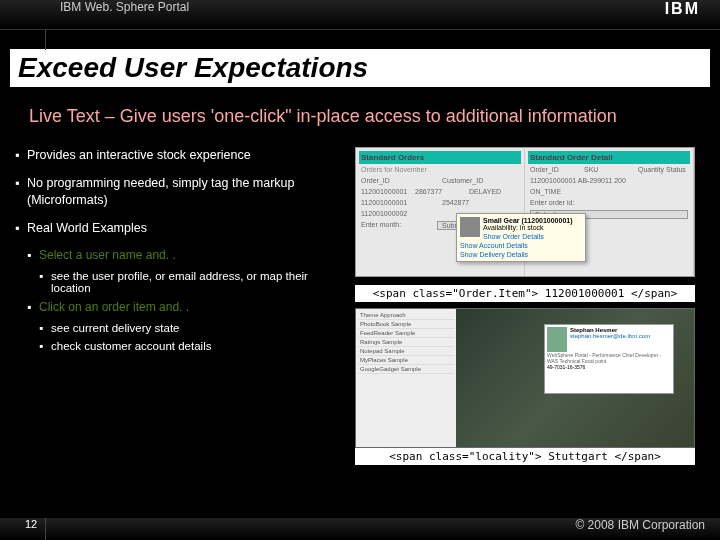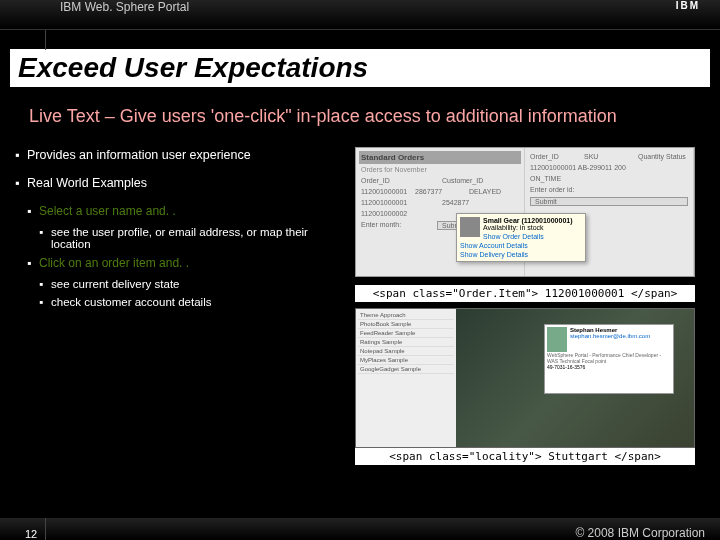--- a/index.html
+++ b/index.html
@@ -1,48 +1,48 @@
 <!DOCTYPE html>
 <html><head>
 <meta charset="utf-8">
 <style>
 *{margin:0;padding:0;box-sizing:border-box}
 body{width:720px;height:540px;background:#000;font-family:Arial,Helvetica,sans-serif;overflow:hidden;position:relative}
 .header{height:30px;background:linear-gradient(#222,#000);display:flex;justify-content:space-between;padding:0 20px;border-bottom:1px solid #333}
 .header-title{color:#ccc;font-size:12px;margin-left:40px}
-.ibm-logo{color:#fff;font-weight:bold;font-size:10px;letter-spacing:2px}
+.ibm-logo{color:#fff;font-weight:bold;font-size:16px;letter-spacing:2px}
 .title-wrap{background:#fff;margin:19px 10px;padding:3px 8px}
 .title{font-size:28px;font-style:italic;font-weight:bold;color:#000}
 .subtitle{color:#fca5a5;font-size:18px;margin:5px 29px 10px}
 .content{display:flex;padding:10px 15px}
 .left{flex:0 0 330px}
 .right{flex:1;padding-left:10px}
 .b1{color:#fff;font-size:12.5px;margin-bottom:12px;padding-left:12px;position:relative;line-height:1.3}
 .b1::before{content:"▪";position:absolute;left:0;color:#fff}
 .b2{color:#4d7c0f;font-size:12px;margin-bottom:8px;margin-left:12px;padding-left:12px;position:relative}
 .b2::before{content:"▪";position:absolute;left:0;color:#fff}
 .b3{color:#fff;font-size:11.5px;margin-bottom:6px;margin-left:24px;padding-left:12px;position:relative}
 .b3::before{content:"▪";position:absolute;left:0;color:#fff}
 .mock{background:#e8e8e8;border:1px solid #999;width:340px;height:130px;margin-bottom:8px;position:relative;font-size:8px}
 .mock-panels{display:flex;height:100%}
 .panel{flex:1;border-right:1px solid #ccc;padding:3px}
-.panel-title{background:#a3a3a3;padding:2px;font-weight:bold;font-size:8px;color:#444}
+.panel-title{background:#14b8a6;padding:2px;font-weight:bold;font-size:8px;color:#444}
 .panel-row{display:flex;gap:4px;padding:2px;font-size:7px;color:#666}
 .panel-row span{flex:1}
 .btn-sm{background:#ddd;border:1px solid #999;padding:0 4px;font-size:7px;display:inline-block}
 .tooltip{position:absolute;background:#fffde7;border:1px solid #999;padding:3px;font-size:7px;width:130px;left:100px;top:65px;box-shadow:2px 2px 4px rgba(0,0,0,0.3)}
 .tooltip-img{width:20px;height:20px;background:#888;float:left;margin-right:3px}
 .tooltip-link{color:#06c;display:block;margin-top:2px}
 .code-line{background:#fff;color:#000;font-family:monospace;font-size:11px;padding:2px 6px;text-align:center;width:340px;margin-bottom:6px}
 .map-mock{width:340px;height:140px;background:#3a4a3a;position:relative;border:1px solid #666}
 .map-sidebar{position:absolute;left:0;top:0;width:100px;height:100%;background:#eee;font-size:6px;padding:2px}
 .map-sidebar div{padding:1px 2px;color:#555;border-bottom:1px solid #ddd}
 .map-popup{position:absolute;right:20px;top:15px;width:130px;height:70px;background:#fff;border:1px solid #999;font-size:6px;padding:2px}
 .map-terrain{position:absolute;left:100px;top:0;right:0;bottom:0;background:linear-gradient(135deg,#2a3a30,#4a5a48,#3a4030);opacity:0.9}
-.footer{position:absolute;bottom:0;left:0;right:0;height:22px;background:linear-gradient(#222,#000);display:flex;align-items:flex-end;justify-content:space-between;padding:0 15px}
+.footer{position:absolute;bottom:0;left:0;right:0;height:22px;background:linear-gradient(#222,#000);display:flex;align-items:flex-start;justify-content:space-between;padding:0 15px}
 .page-num{color:#fff;font-size:11px;margin-left:10px}
 .copyright{color:#ccc;font-size:12px}
 .vbar{position:absolute;left:45px;top:30px;width:1px;height:20px;background:#444}
 .vbar2{position:absolute;left:45px;bottom:0;width:1px;height:22px;background:#444}
 </style>
 </head>
 <body>
 
 <div class="header">
   <span class="header-title">IBM Web. Sphere Portal</span>
@@ -50,21 +50,22 @@
 </div>
 <div class="vbar"></div>
 
 <div class="title-wrap">
   <div class="title">Exceed User Expectations</div>
 </div>
 <div class="subtitle">Live Text – Give users 'one-click" in-place access to additional information</div>
 
 <div class="content">
   <div class="left">
-    <div class="b1">Provides an information user experience</div>
+    <div class="b1">Provides an interactive stock experience</div>
+    <div class="b1">No programming needed, simply tag the markup (Microformats)</div>
     <div class="b1">Real World Examples</div>
     <div class="b2">Select a user name and. .</div>
     <div class="b3">see the user profile, or email address, or map their location</div>
     <div class="b2">Click on an order item and. .</div>
     <div class="b3">see current delivery state</div>
     <div class="b3">check customer account details</div>
   </div>
 
   <div class="right">
     <div class="mock">
@@ -87,20 +88,21 @@
             </div>
           <div class="panel-row">
               <span>112001000002</span>
             </div>
           <div class="panel-row">
               <span>Enter month:</span>
               <span class="btn-sm">Submit</span>
             </div>
         </div>
         <div class="panel">
+          <div class="panel-title">Standard Order Detail</div>
           <div class="panel-row">
               <span>Order_ID</span>
               <span>SKU</span>
               <span>Quantity Status</span>
             </div>
           <div class="panel-row">
               <span>112001000001 AB-299011 200</span>
             </div>
           <div class="panel-row" style="justify-content:flex-end">
               <span>ON_TIME</span>

